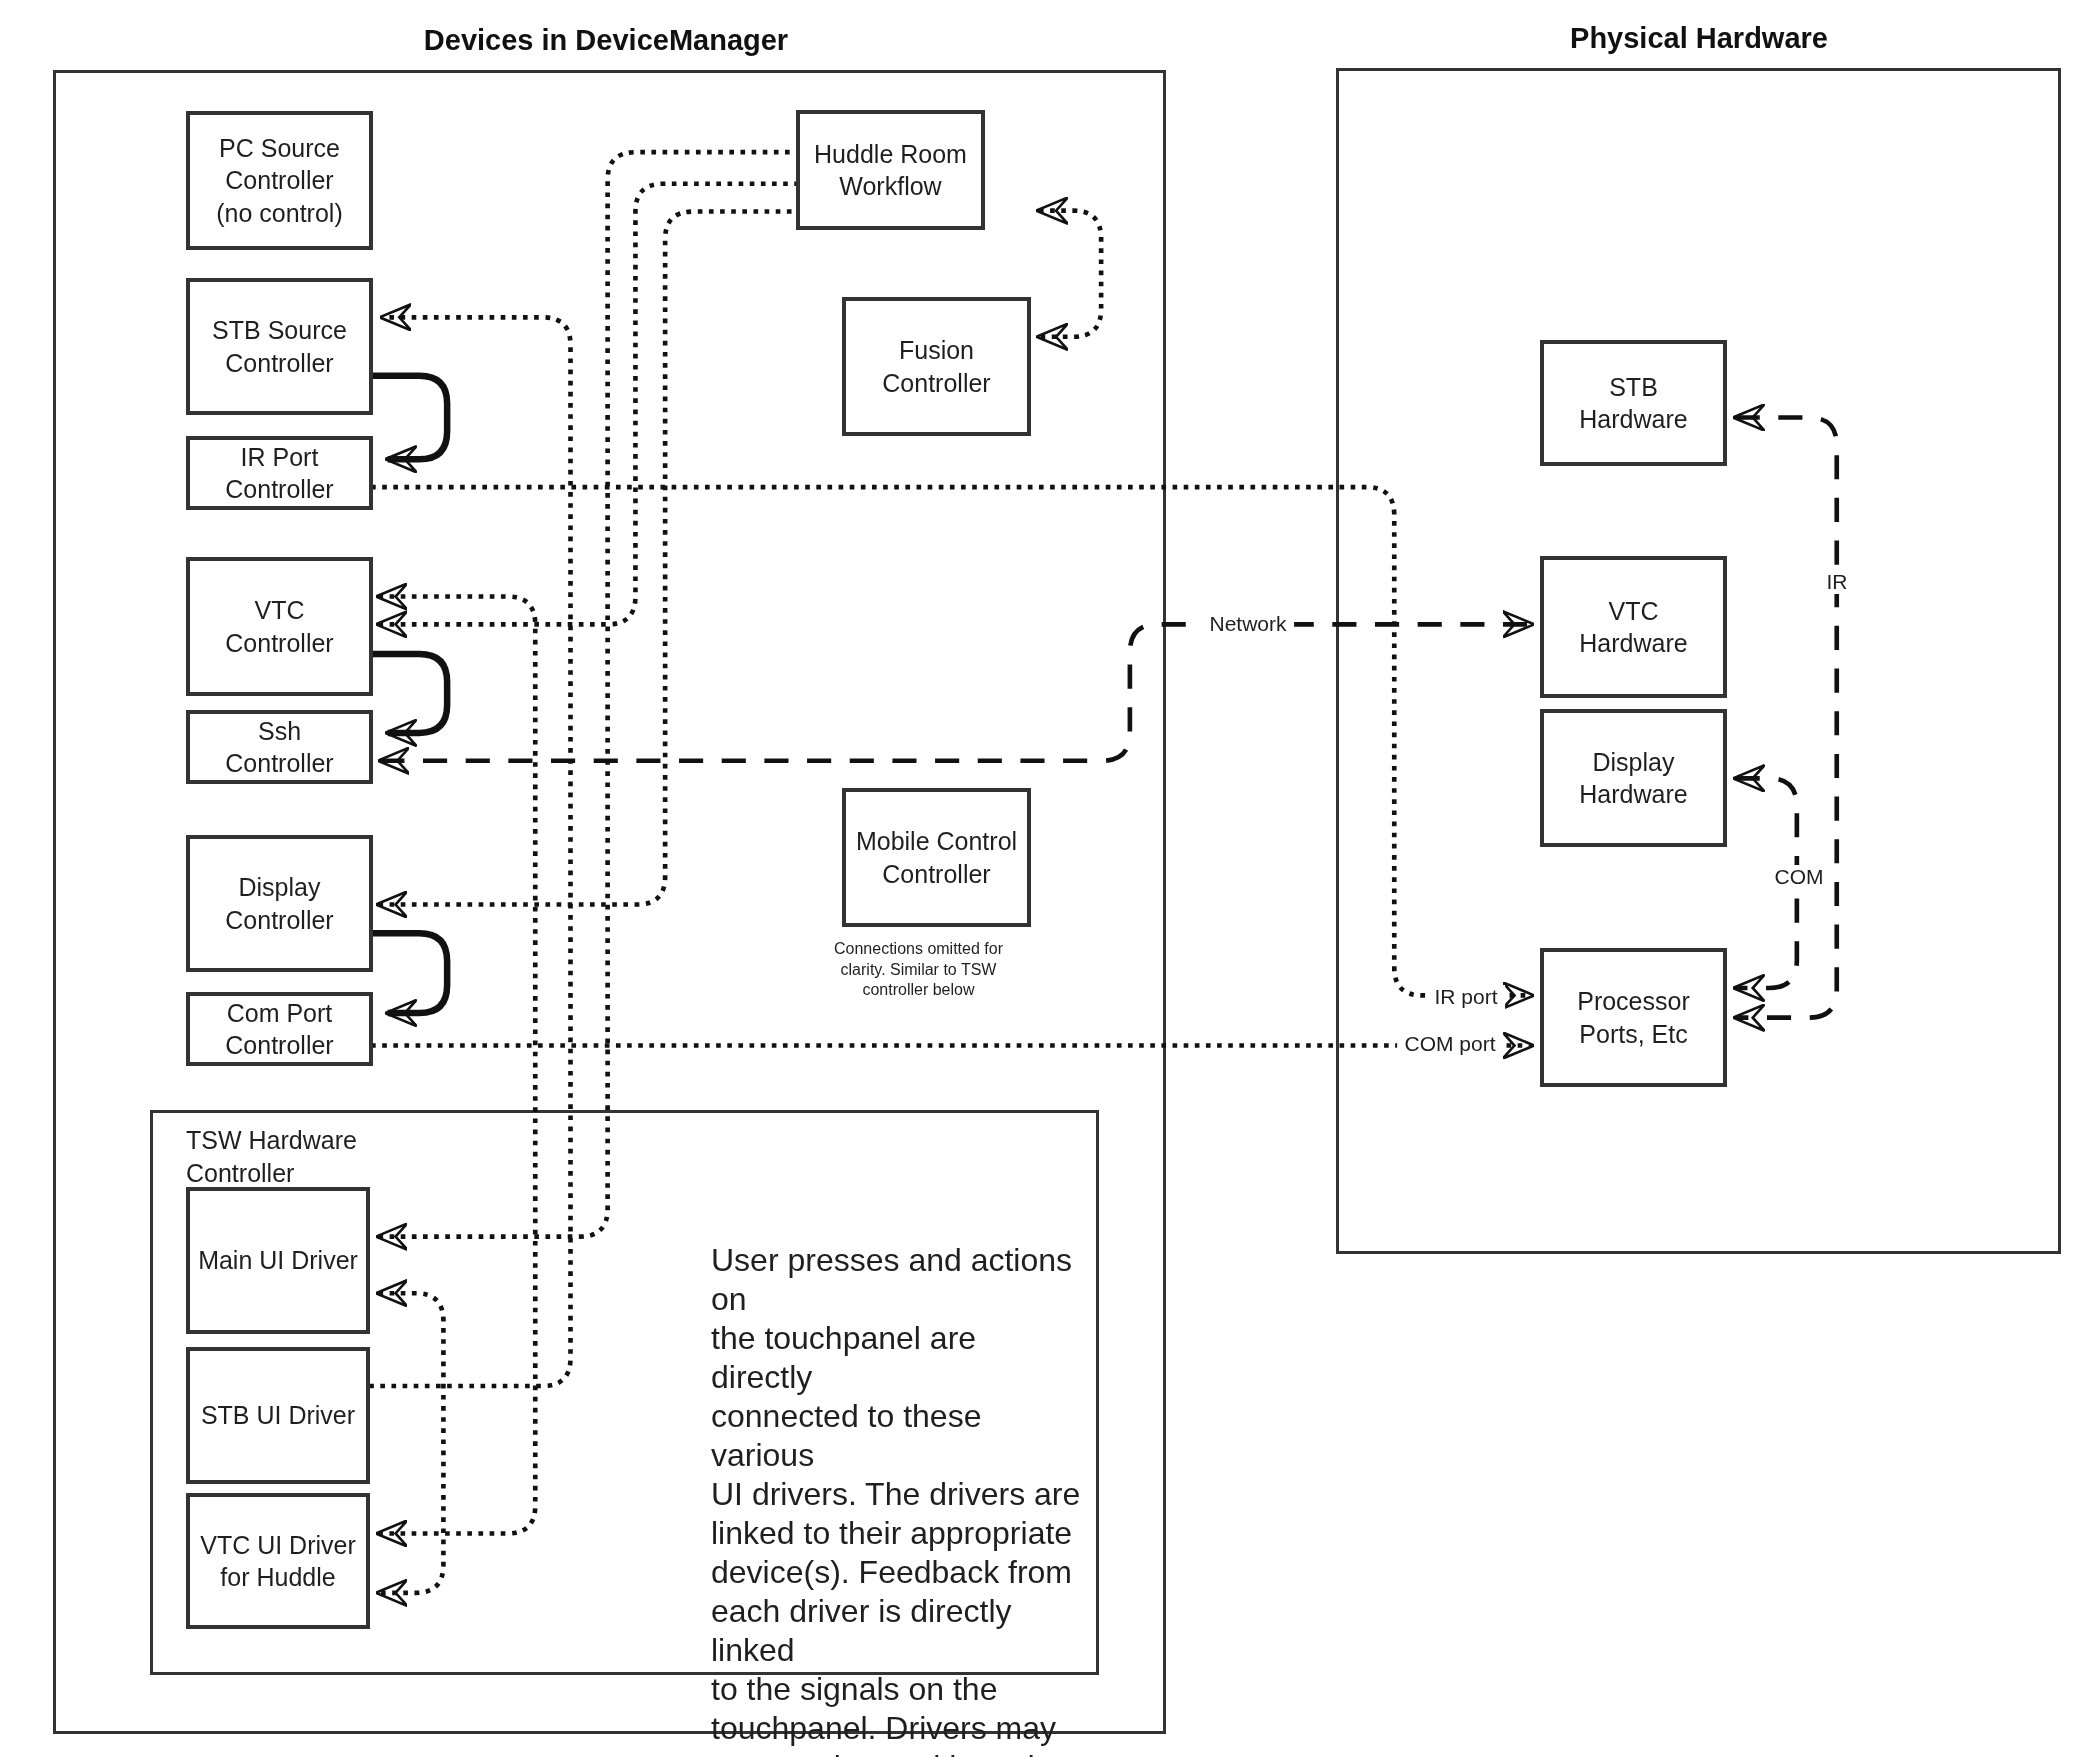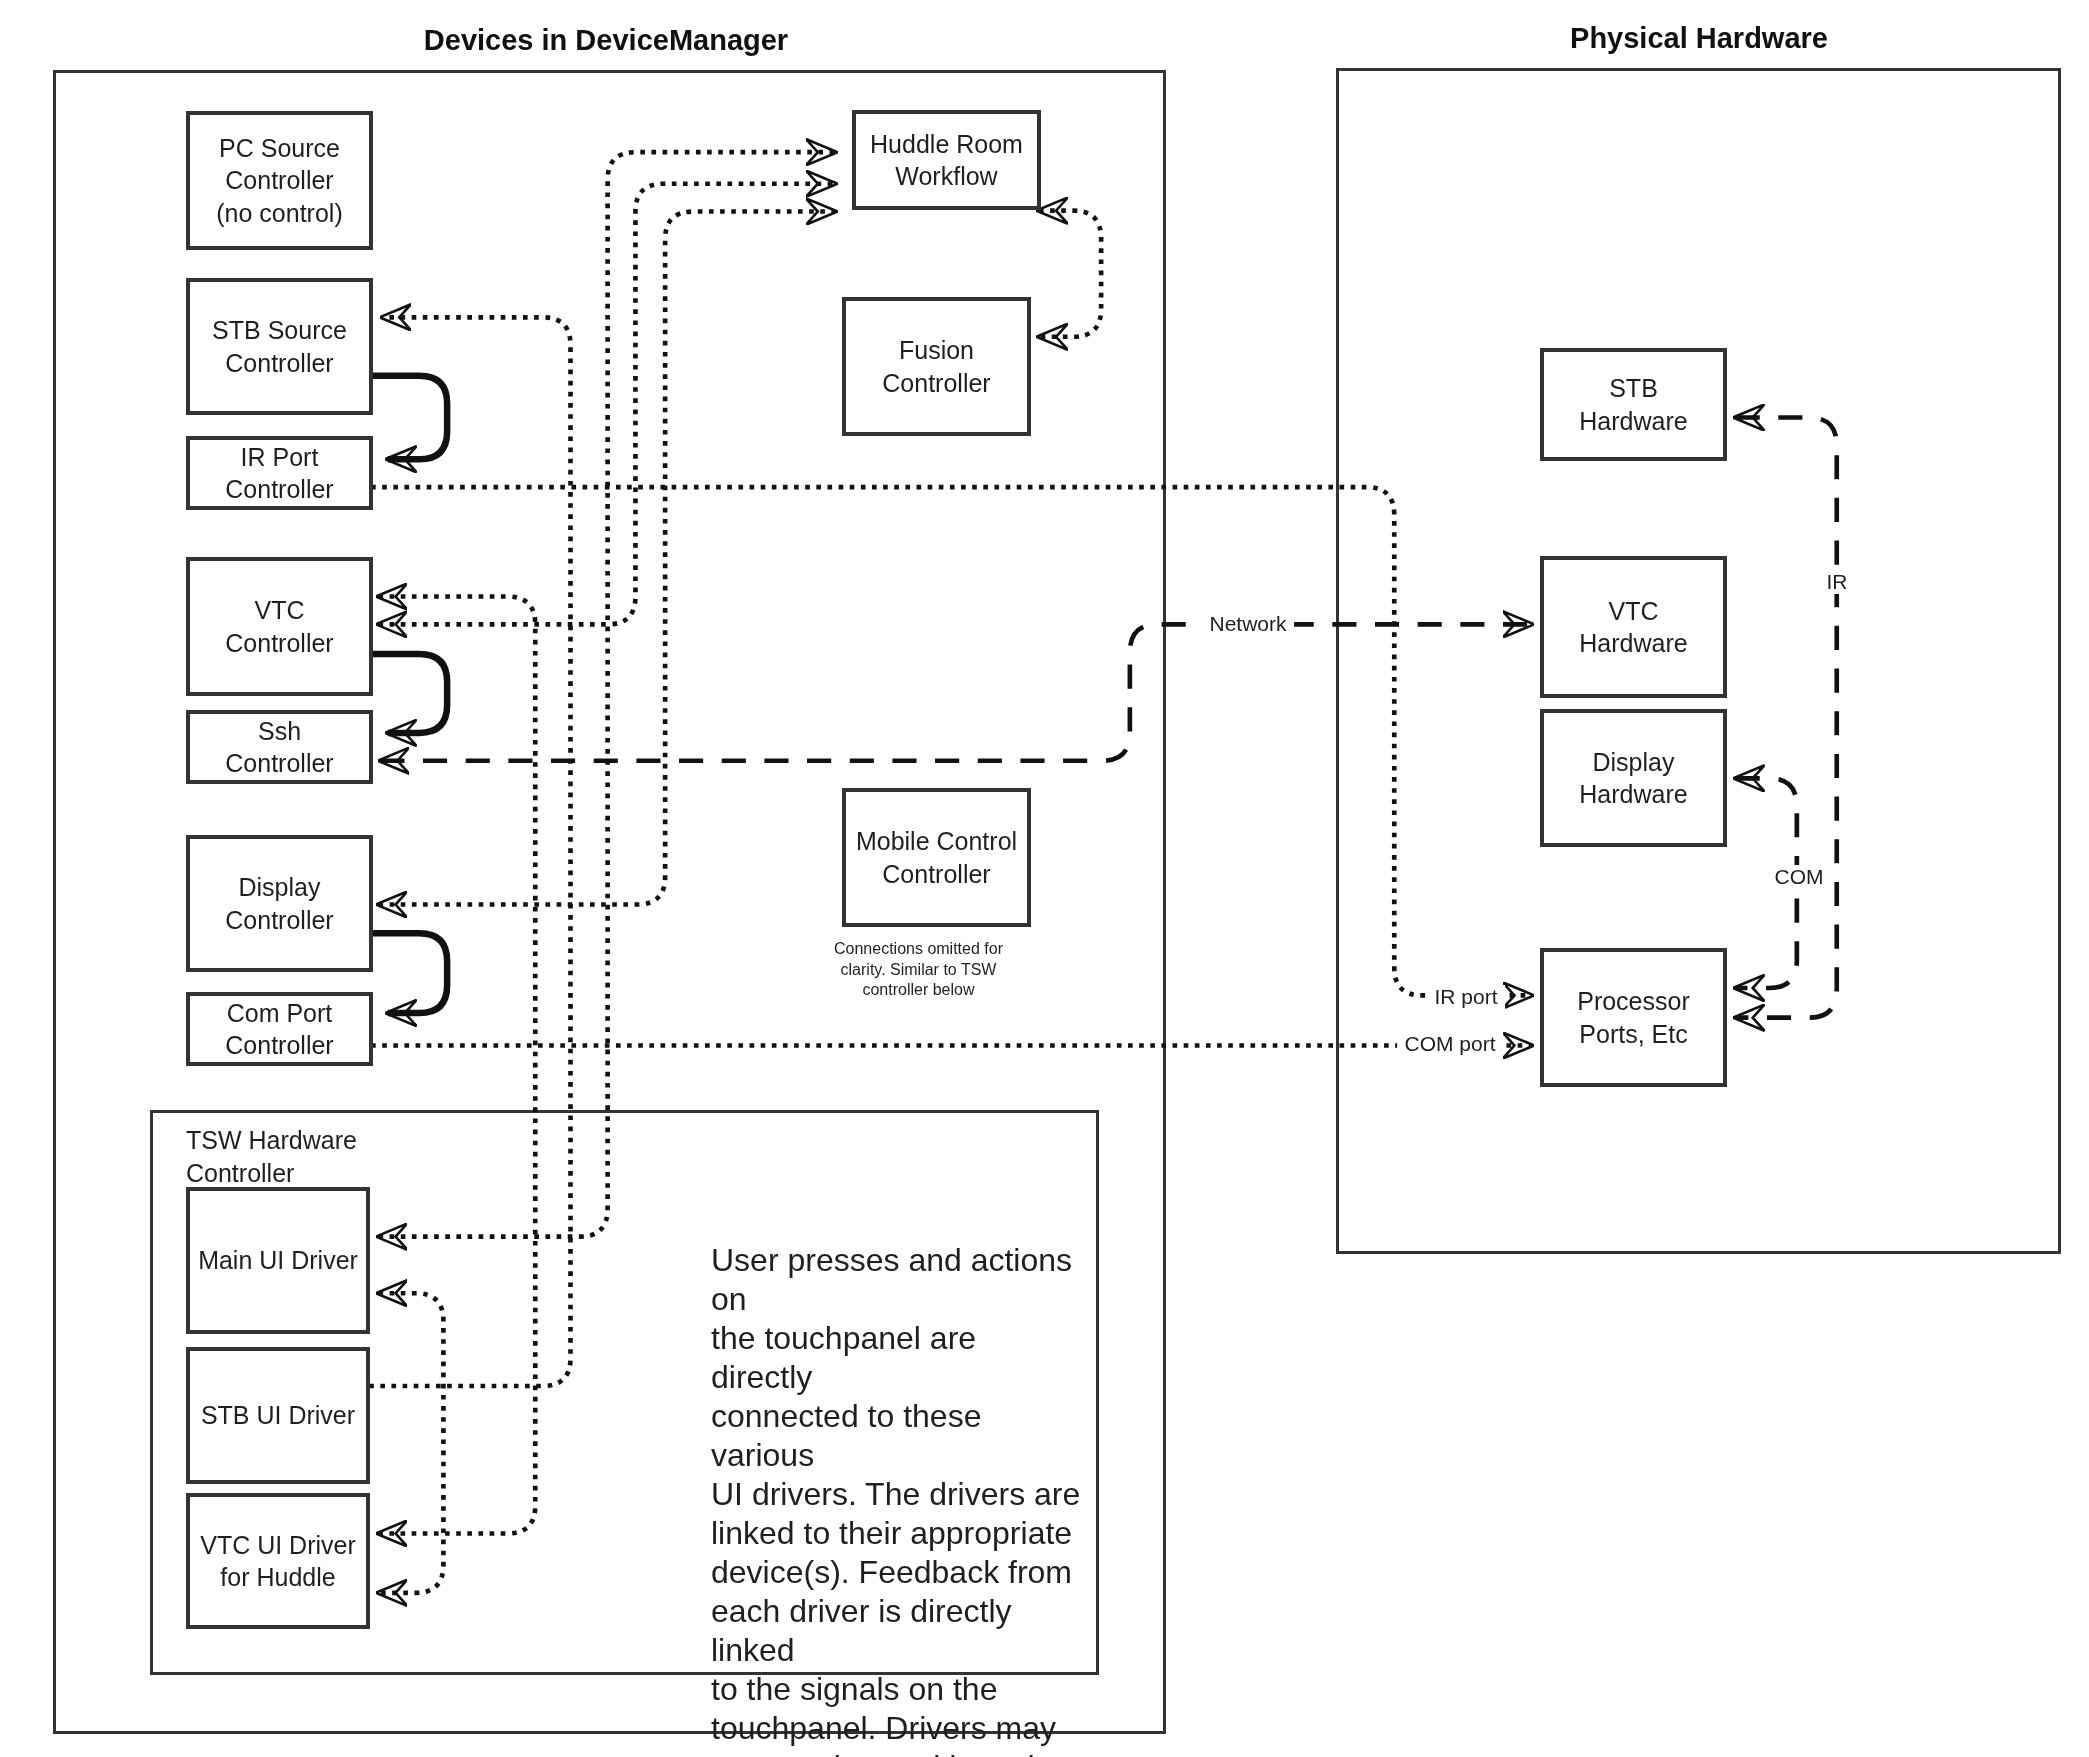--- a/index.html
+++ b/index.html
@@ -73,33 +73,33 @@
 Controller</div>
   <div class="node" style="left:186px;top:557px;width:187px;height:139px;">VTC
 Controller</div>
   <div class="node" style="left:186px;top:710px;width:187px;height:74px;">Ssh
 Controller</div>
   <div class="node" style="left:186px;top:835px;width:187px;height:137px;">Display
 Controller</div>
   <div class="node" style="left:186px;top:992px;width:187px;height:74px;">Com Port
 Controller</div>
 
-  <div class="node" style="left:852px;top:110px;width:189px;height:100px;">Huddle Room
+  <div class="node" style="left:796px;top:110px;width:189px;height:120px;">Huddle Room
 Workflow</div>
   <div class="node" style="left:842px;top:297px;width:189px;height:139px;">Fusion
 Controller</div>
   <div class="node" style="left:842px;top:788px;width:189px;height:139px;">Mobile Control
 Controller</div>
 
   <div class="node" style="left:186px;top:1187px;width:184px;height:147px;">Main UI Driver</div>
   <div class="node" style="left:186px;top:1493px;width:184px;height:136px;">VTC UI Driver
 for Huddle</div>
   <div class="node" style="left:186px;top:1347px;width:184px;height:137px;">STB UI Driver</div>
 
-  <div class="node" style="left:1540px;top:348px;width:187px;height:113px;">STB
+  <div class="node" style="left:1540px;top:340px;width:187px;height:126px;">STB
 Hardware</div>
   <div class="node" style="left:1540px;top:556px;width:187px;height:142px;">VTC
 Hardware</div>
   <div class="node" style="left:1540px;top:709px;width:187px;height:138px;">Display
 Hardware</div>
   <div class="node" style="left:1540px;top:948px;width:187px;height:139px;">Processor
 Ports, Etc</div>
 
   <div class="line-label" style="left:1248px;top:624px;">Network</div>
   <div class="line-label" style="left:1837px;top:582px;">IR</div>

